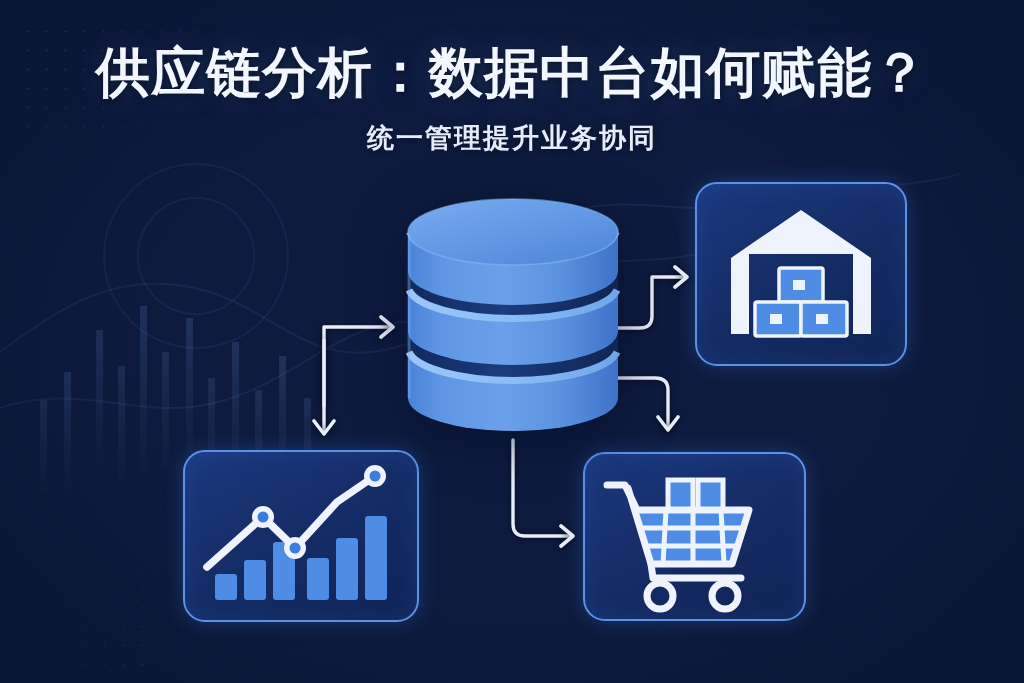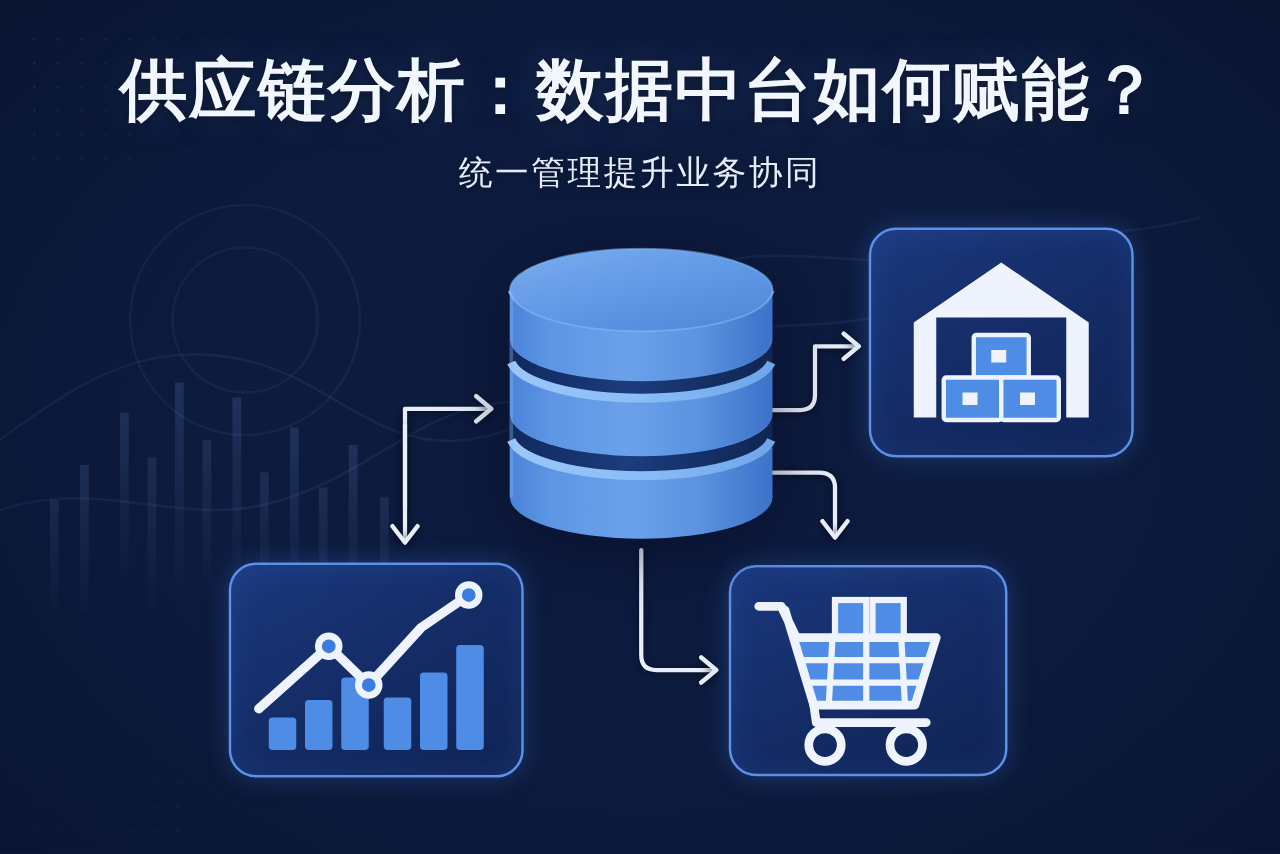--- a/index.html
+++ b/index.html
@@ -66,21 +66,21 @@
     line-height: 1.12;
     font-weight: 700;
     letter-spacing: 1.5px;
     color: #f2f6ff;
     text-shadow: 0 2px 10px rgba(0,0,0,0.55), 0 0 26px rgba(90,145,235,0.28);
     font-family: "Liberation Sans", "DejaVu Sans", sans-serif;
   }
   .sub-title {
     margin: 18px 0 0 0;
     font-size: 27px;
-    font-weight: 400;
+    font-weight: 700;
     letter-spacing: 2px;
     color: #e4ecfb;
     text-shadow: 0 1px 7px rgba(0,0,0,0.45);
   }
 
   
   .card {
     position: absolute;
     border-radius: 22px;
     border: 2.5px solid #5b92e8;

